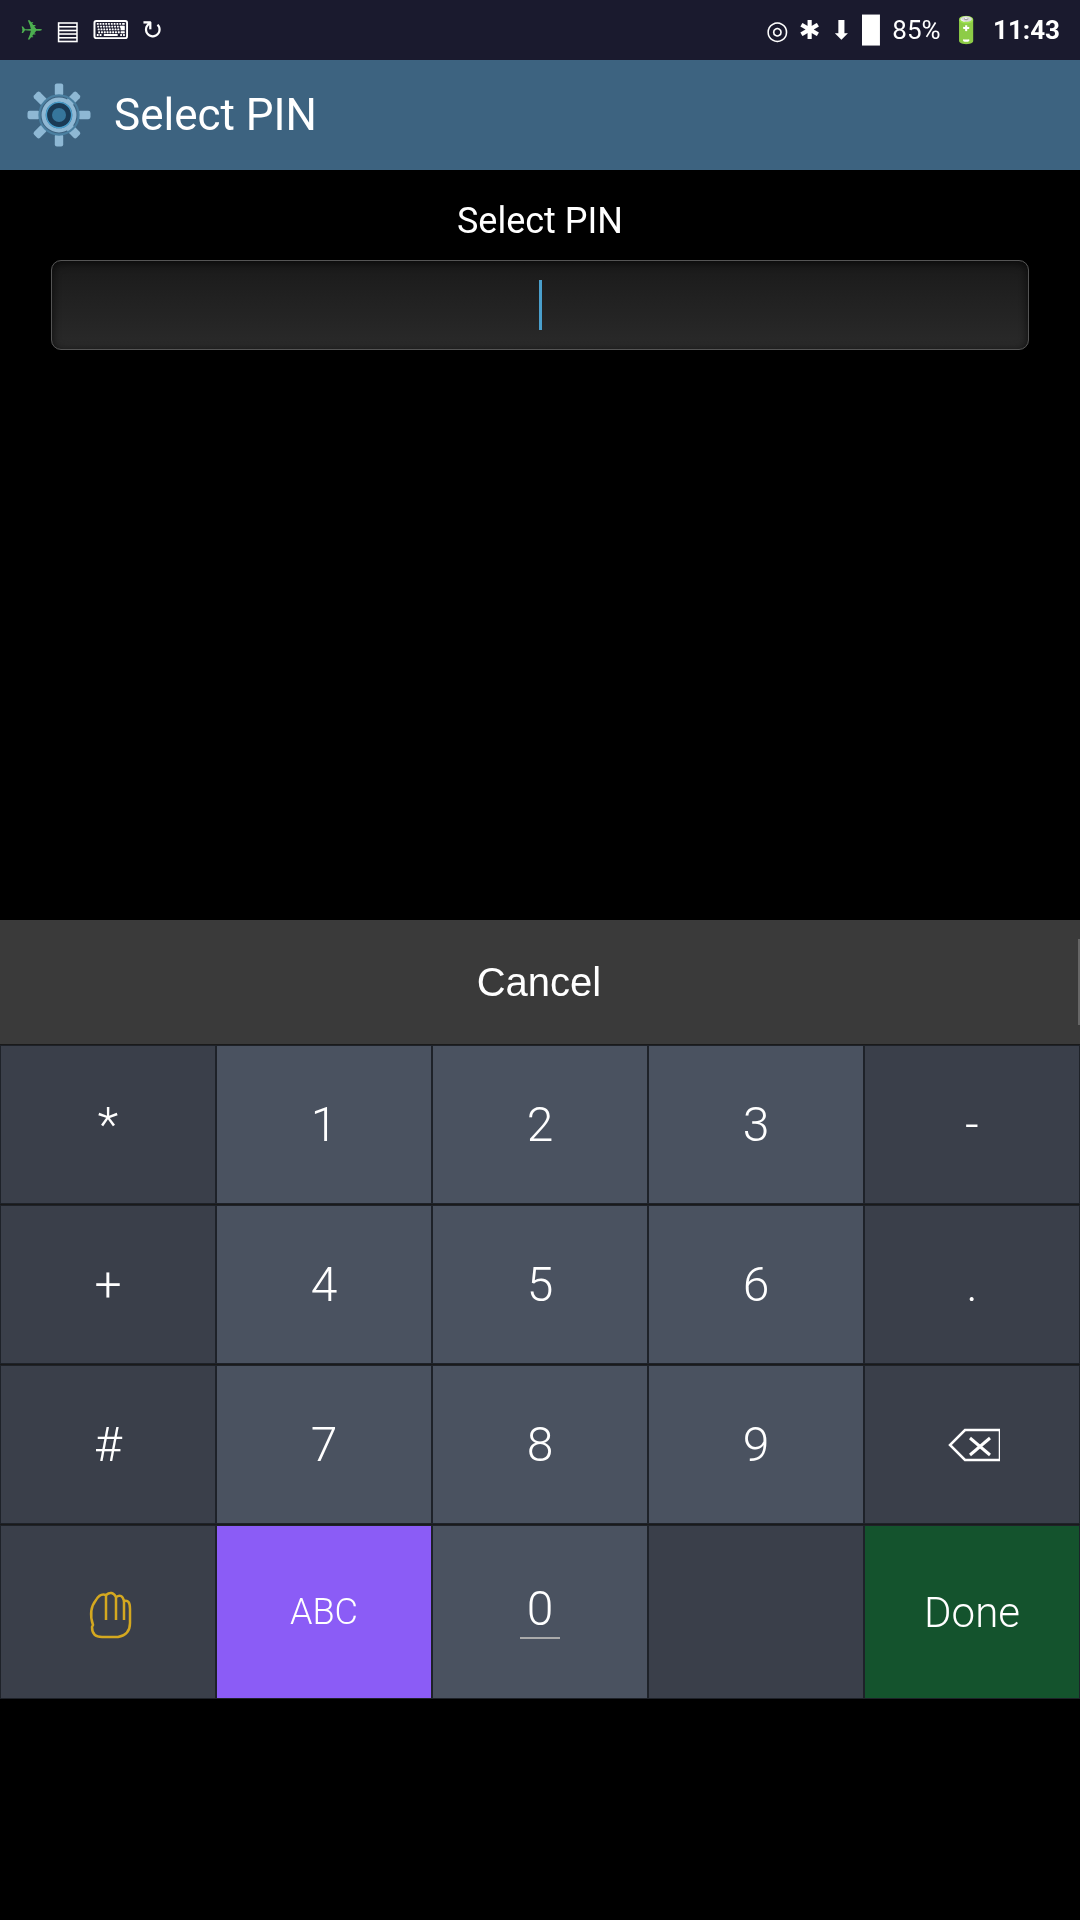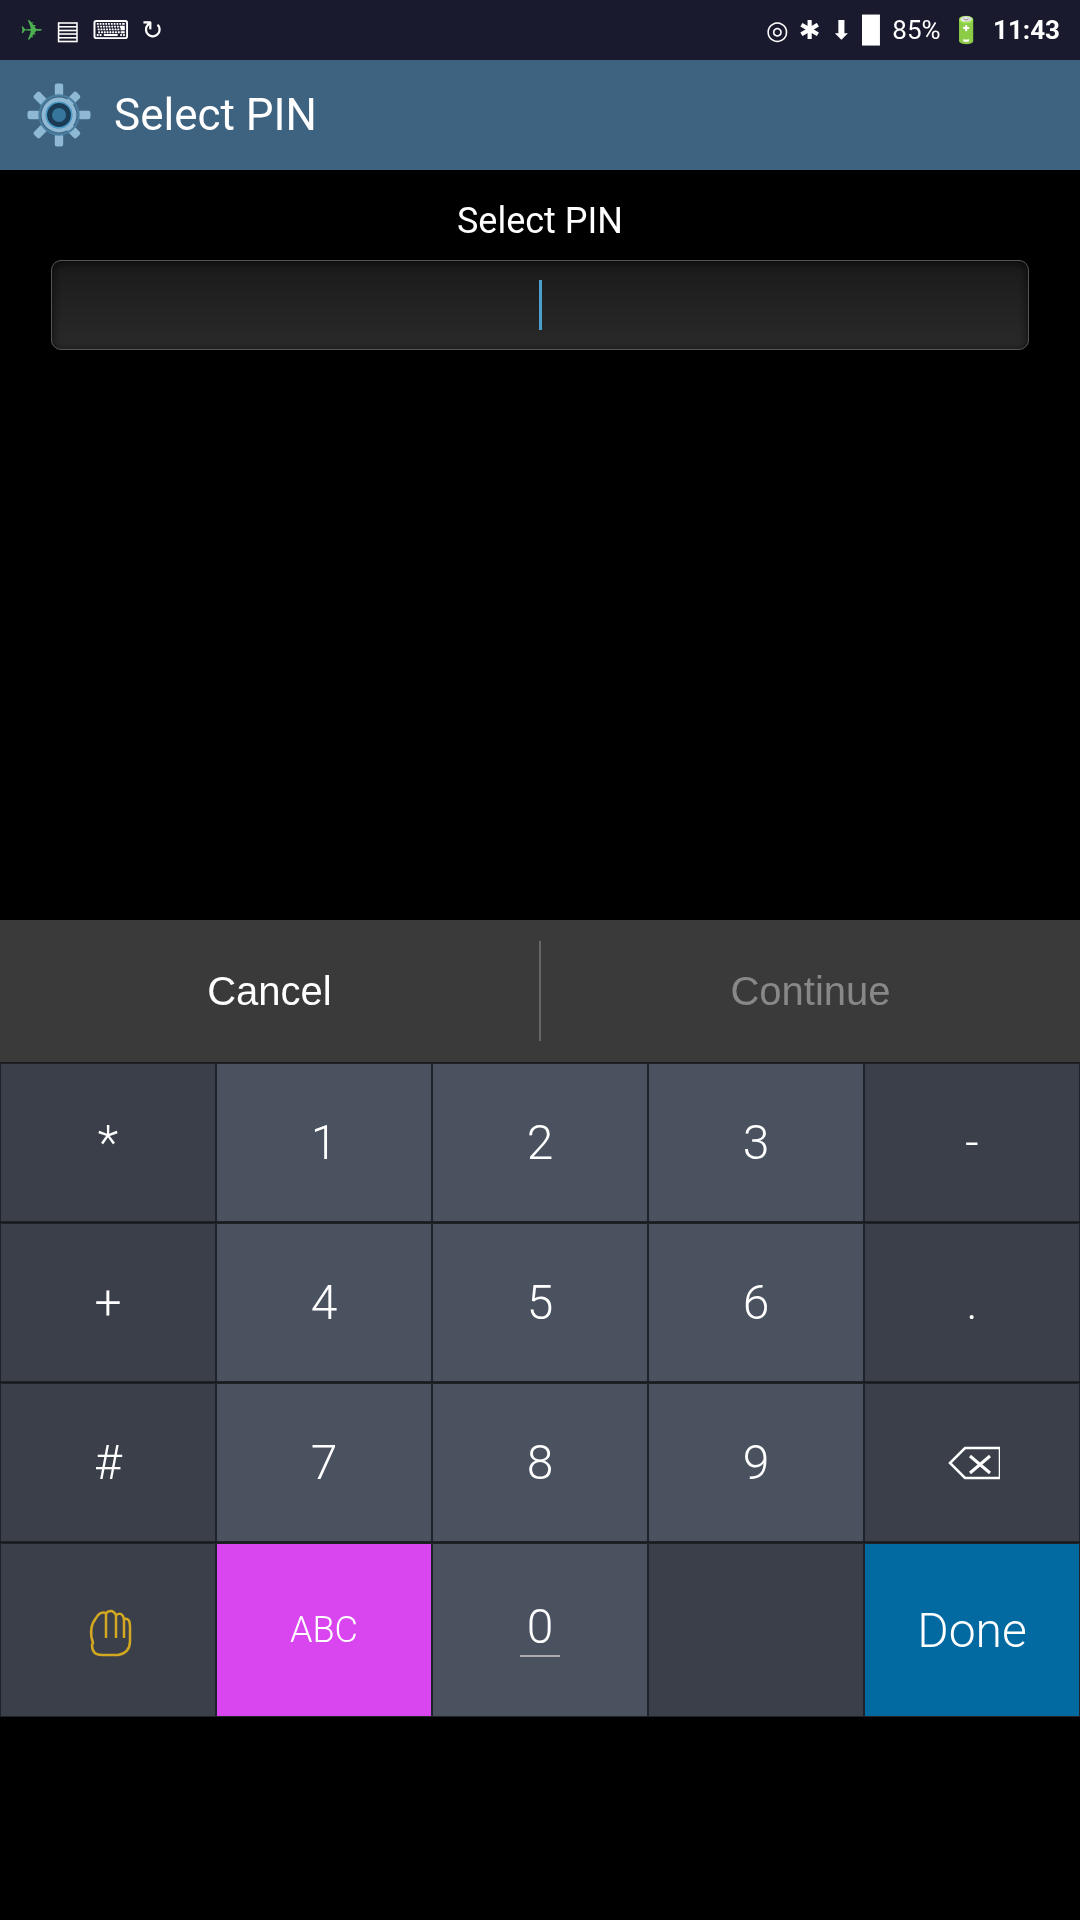--- a/index.html
+++ b/index.html
@@ -121,21 +121,21 @@
     
     .empty-area {
       width: 100%;
       height: 560px;
       background: #000;
     }
 
     
     .action-bar {
       width: 100%;
-      height: 142px;
+      height: 124px;
       background: #3a3a3a;
       display: flex;
       align-items: center;
     }
     .action-btn {
       flex: 1;
       height: 100%;
       display: flex;
       align-items: center;
       justify-content: center;
@@ -180,26 +180,26 @@
       font-size: 48px;
       color: #fff;
       font-weight: 300;
       user-select: none;
       position: relative;
     }
     .key.symbol-key {
       background: #3a3f4a;
     }
     .key.action-key {
-      background: #d946ef;
+      background: #8b5cf6;
       font-size: 36px;
     }
     .key.done-key {
-      background: #0369a1;
-      font-size: 48px;
+      background: #14532d;
+      font-size: 42px;
     }
     .key.backspace-key {
       background: #3a3f4a;
     }
     .key.special-key {
       background: #3a3f4a;
     }
   </style>
 </head>
 <body>
@@ -253,21 +253,20 @@
   <div class="pin-input-wrapper">
     <div class="pin-cursor"></div>
   </div>
 </div>
 
 <div class="empty-area"></div>
 
 <div class="action-bar">
   <button class="action-btn">Cancel</button>
   <div class="action-divider"></div>
-  <button class="action-btn continue">Continue</button>
 </div>
 
 <div class="keyboard">
 
   <div class="key-row">
     <div class="key symbol-key">*</div>
     <div class="key">1</div>
     <div class="key">2</div>
     <div class="key">3</div>
     <div class="key symbol-key">-</div>

